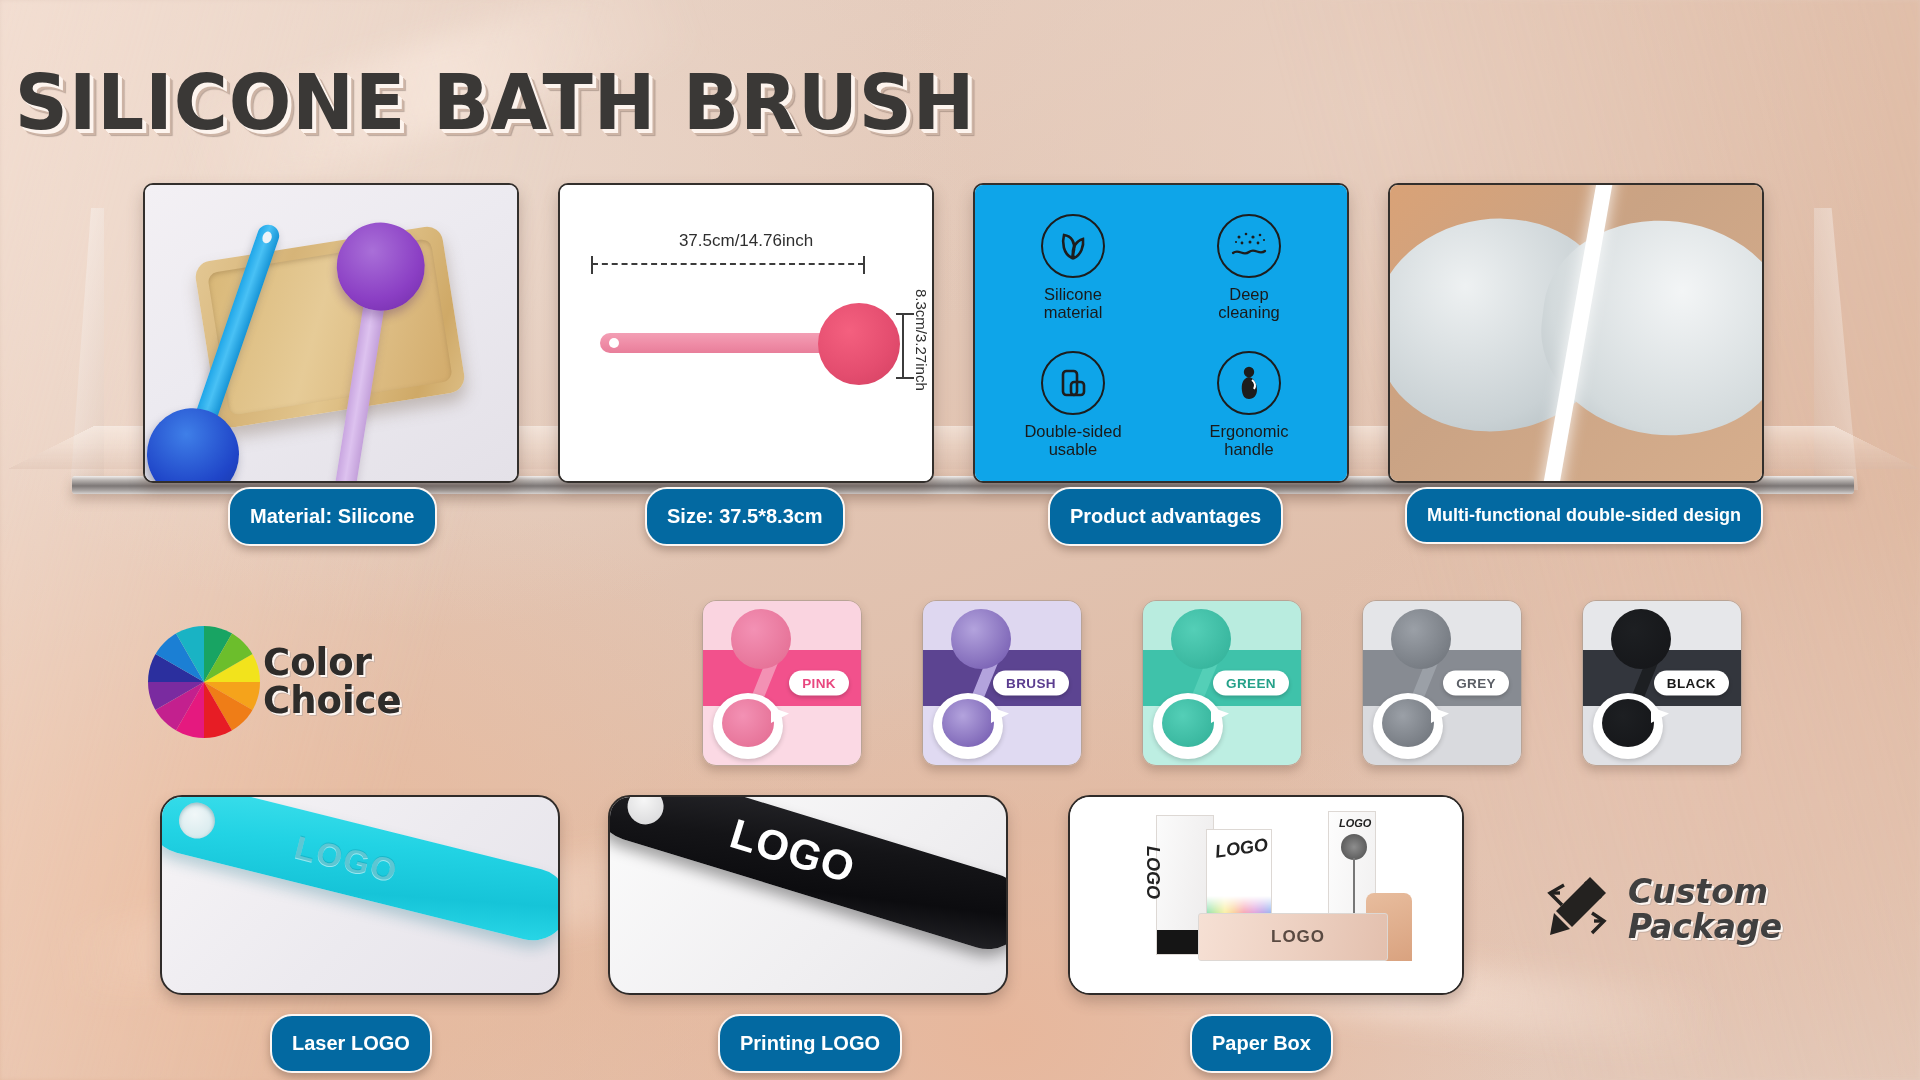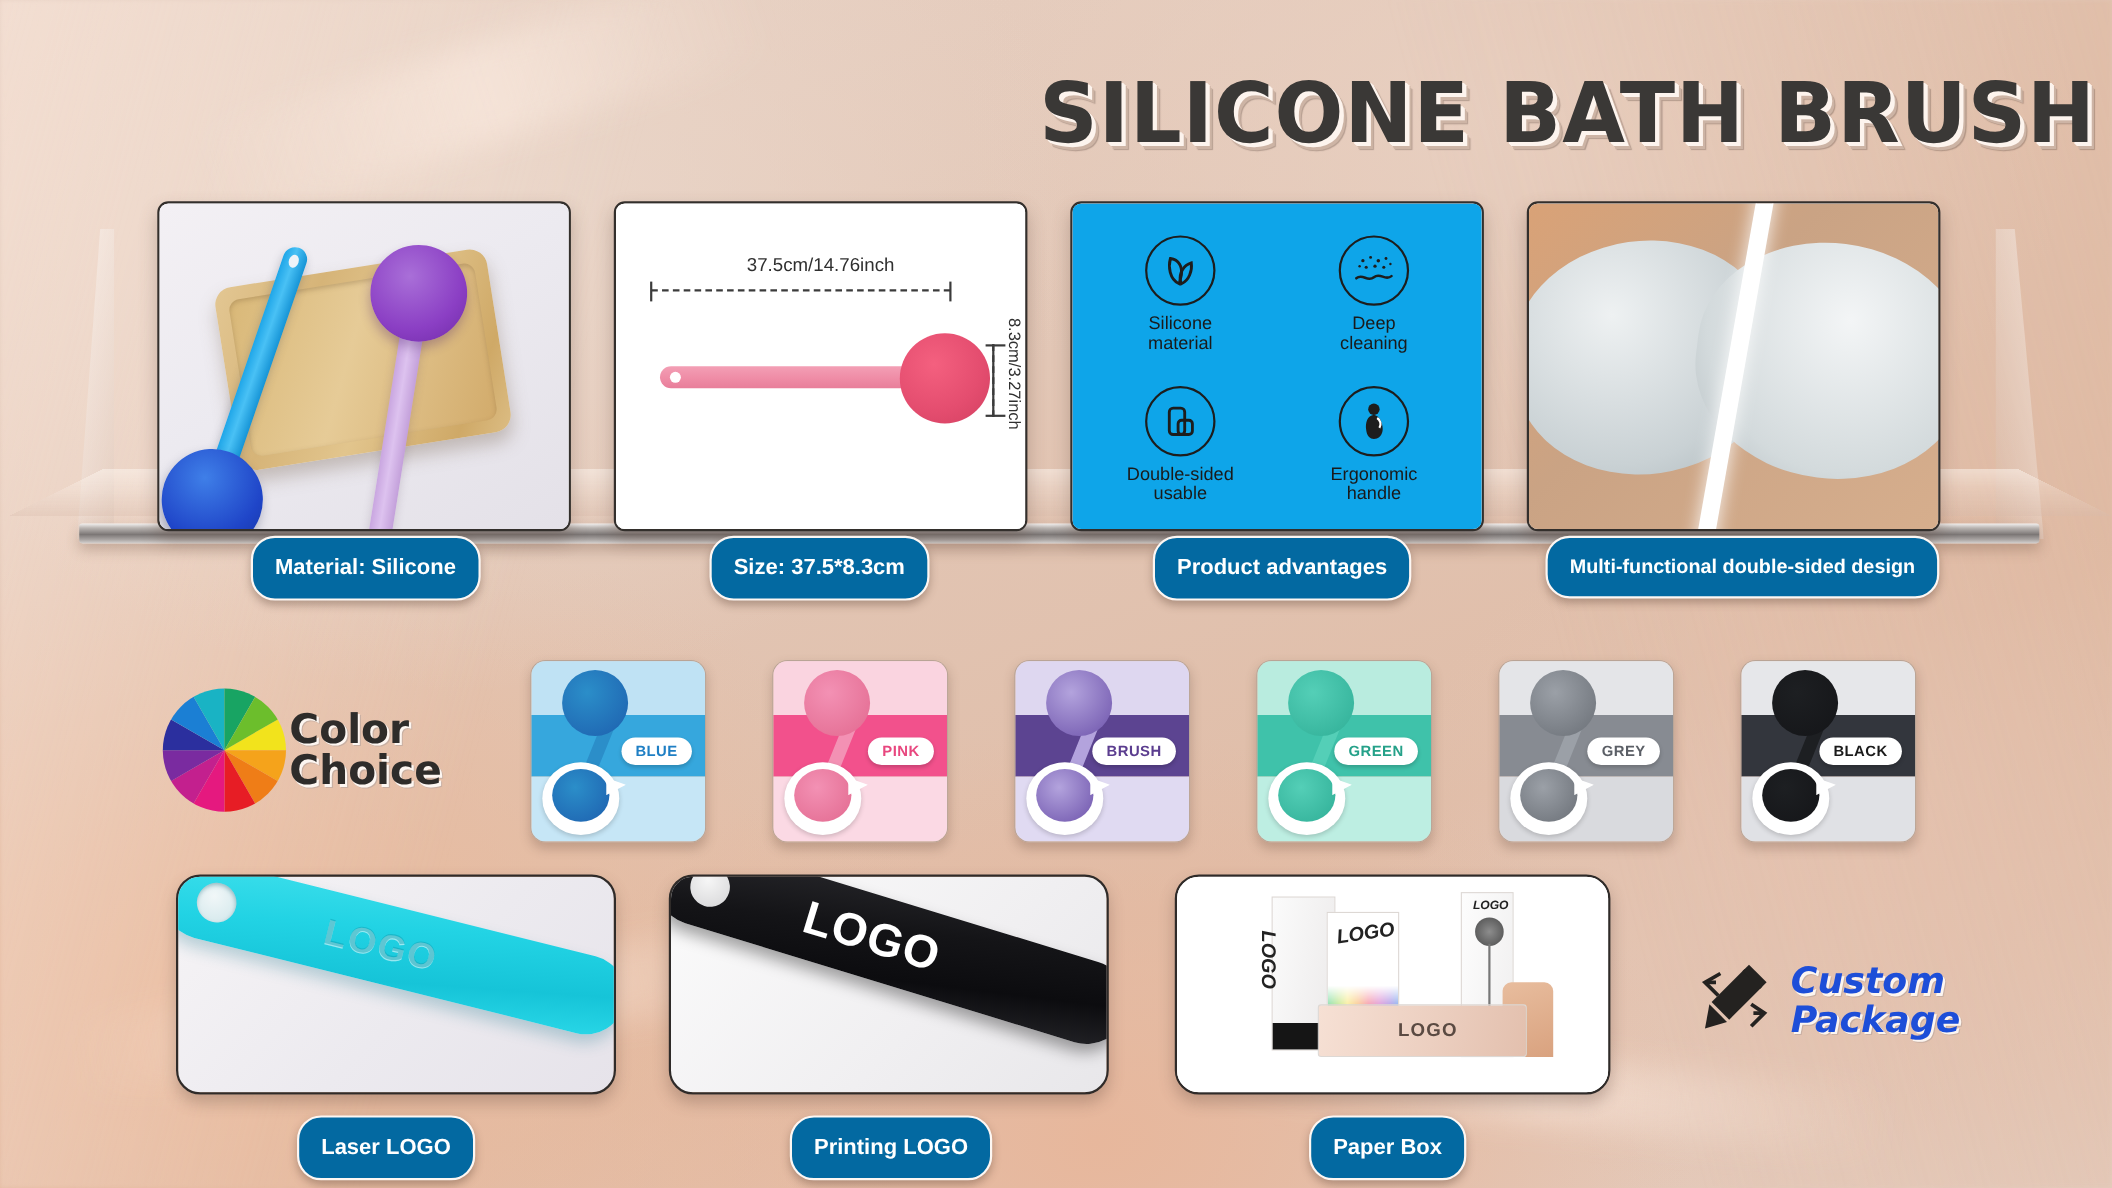--- a/index.html
+++ b/index.html
@@ -21,21 +21,21 @@
       linear-gradient(160deg,#e8d2c5 0%, #e2c6b5 38%, #e0bda8 68%, #e5cdbf 100%);
   }
   .bg .g2{position:absolute;inset:0;
     background:
       linear-gradient(105deg, rgba(255,236,224,0.45) 0%, rgba(255,236,224,0) 28%),
       linear-gradient(255deg, rgba(222,178,150,0.35) 0%, rgba(222,178,150,0) 30%);
     filter:blur(2px);}
   .bg .streak{position:absolute;background:linear-gradient(90deg,rgba(255,240,230,0),rgba(255,240,230,.5),rgba(255,240,230,0));filter:blur(14px);}
 
   
-  .title-wrap{position:absolute;left:0;right:0;top:58px;text-align:right;z-index:6;}
+  .title-wrap{position:absolute;left:0;right:0;top:58px;text-align:left;z-index:6;}
   .title{
     display:inline-block;
     font-size:76px;font-weight:bold;letter-spacing:1px;
     color:#3a3836;
     font-family:"DejaVu Sans", sans-serif;
     text-shadow:
       2px 2px 0 #fdf4ee, 3px 3px 0 #fdf4ee, 4px 4px 0 #fdf4ee,
       5px 5px 0 #cdb4a5, 6px 6px 0 #cdb4a5, 7px 7px 1px rgba(90,70,60,.35);
     transform:scaleX(.97);
   }
@@ -183,21 +183,21 @@
     background:radial-gradient(circle,#8d8d8d,#4a4a4a);}
   .bx3 .st{position:absolute;left:24px;top:46px;width:2px;height:66px;background:#777;}
   .bx4{left:128px;top:116px;width:190px;height:48px;border-radius:3px;
     background:linear-gradient(100deg,#f6e0d4,#eccfc0 55%,#e3c0ae);}
   .bx4 .t{position:absolute;left:72px;top:13px;font-size:17px;font-weight:bold;color:#5a4a42;letter-spacing:1px;}
   .model{position:absolute;left:296px;top:96px;width:46px;height:68px;
     background:linear-gradient(160deg,#e8bd9e,#d9a27f);border-radius:8px 8px 0 0;}
 
   
   .custpkg{position:absolute;left:1540px;top:855px;width:330px;height:110px;z-index:5;display:flex;align-items:center;gap:14px;}
-  .cptext{font-family:"DejaVu Sans", sans-serif;font-weight:bold;font-style:italic;font-size:33px;line-height:1.06;color:#1d4ed8;
+  .cptext{font-family:"DejaVu Sans", sans-serif;font-weight:bold;font-style:italic;font-size:33px;line-height:1.06;color:#404040;
     text-shadow:2px 2px 0 #fcf5f0, 3px 3px 0 #c9b0a3;}
 </style>
 </head>
 <body>
 
 <div class="bg">
   <div class="g1"></div>
   <div class="g2"></div>
   <div class="streak" style="left:180px;top:40px;width:520px;height:90px;transform:rotate(-18deg);"></div>
   <div class="streak" style="left:60px;top:880px;width:700px;height:70px;transform:rotate(-8deg);"></div>
@@ -342,31 +342,20 @@
       <i style="background: rgb(24, 164, 99); transform: rotate(210deg) skewY(60deg);"></i>
       <i style="background: rgb(108, 190, 44); transform: rotate(240deg) skewY(60deg);"></i>
     </div>
   <div class="cctext">
     <div>Color</div>
     <div>Choice</div>
   </div>
 </div>
 
 <div class="swatches" id="swatches">
-    <div class="sw" style="left: 482px;">
-      <div class="bandT" style="background:#bfe2f4"></div>
-      <div class="bandM" style="background:#36a7dd"></div>
-      <div class="bandB" style="background:#c6e6f6"></div>
-      <div class="hdl" style="background:#2b8ec9"></div>
-      <div class="hd bristle" style="background:radial-gradient(circle at 38% 34%,#2b8ec9,#1d5fae)"></div>
-      <div class="bub">
-        <div class="bubin bristle" style="background:radial-gradient(circle at 40% 35%,#2b8ec9,#1d5fae)"></div>
-      </div>
-      <div class="lbl" style="color:#1f7fc4">BLUE</div>
-    </div>
     <div class="sw" style="left: 702px;">
       <div class="bandT" style="background:#fad4e0"></div>
       <div class="bandM" style="background:#f2518c"></div>
       <div class="bandB" style="background:#fbd9e4"></div>
       <div class="hdl" style="background:#f391b4"></div>
       <div class="hd bristle" style="background:radial-gradient(circle at 38% 34%,#f391b4,#e2698f)"></div>
       <div class="bub">
         <div class="bubin bristle" style="background:radial-gradient(circle at 40% 35%,#f391b4,#e2698f)"></div>
       </div>
       <div class="lbl" style="color:#e8477f">PINK</div>

